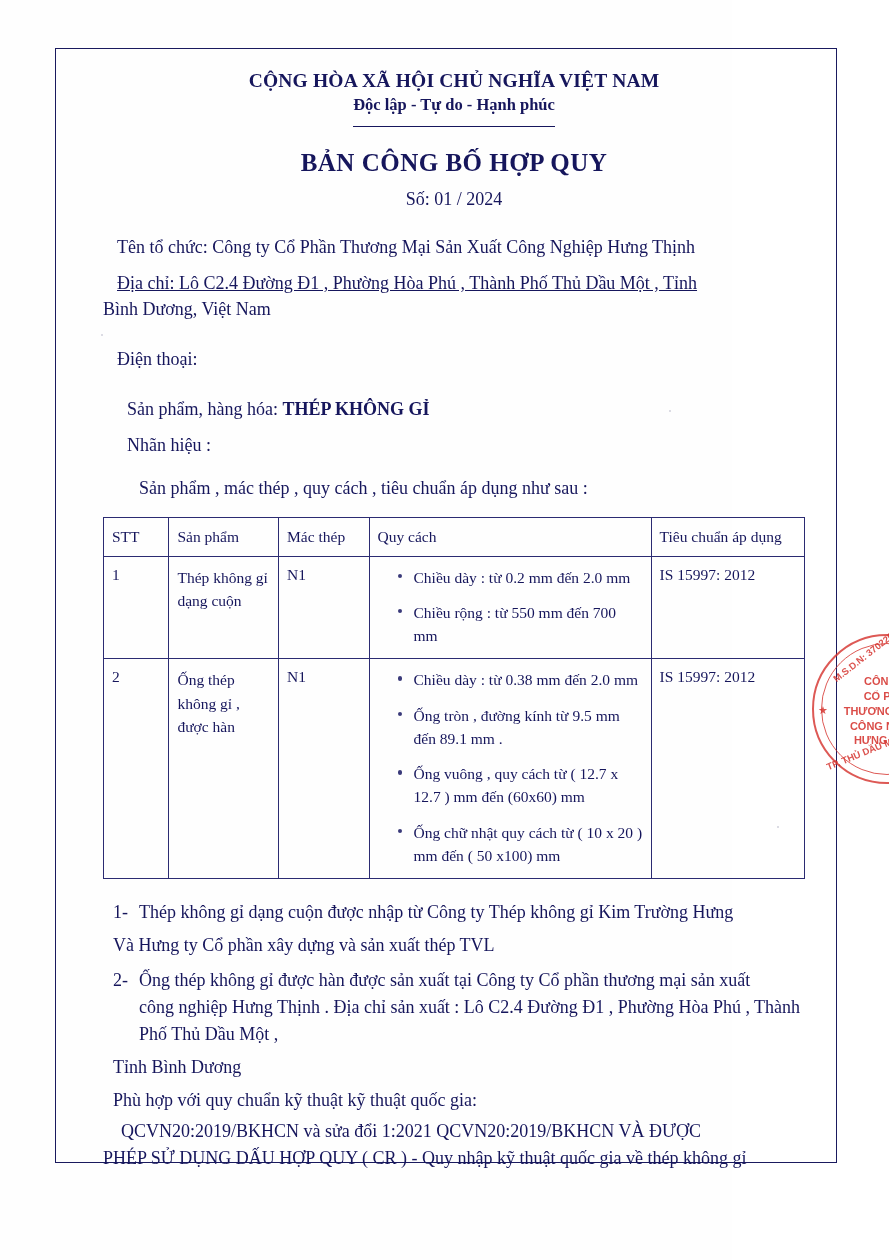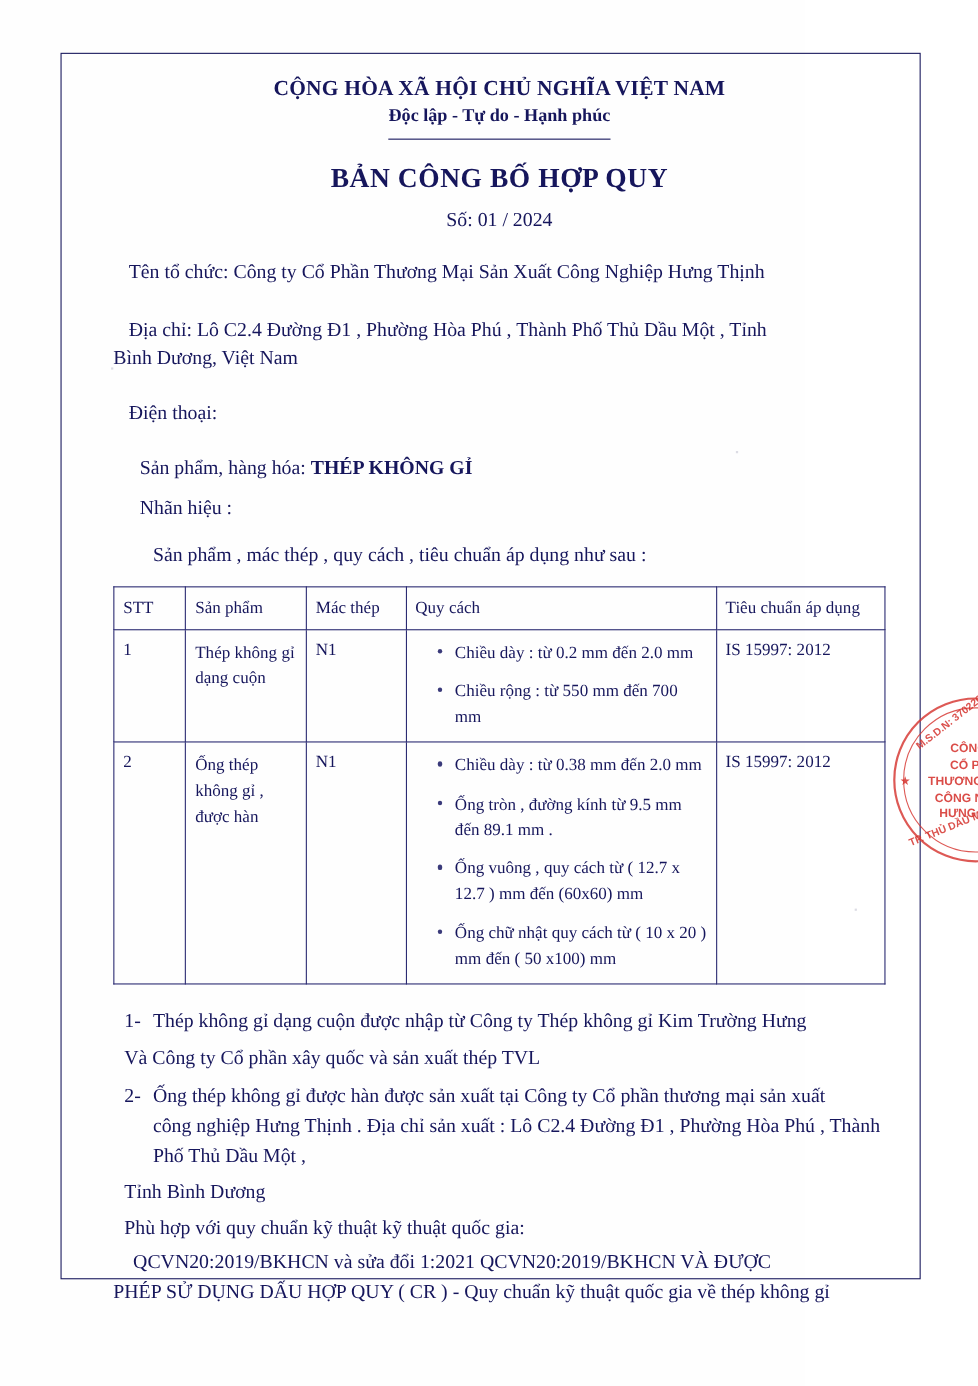--- a/index.html
+++ b/index.html
@@ -257,21 +257,21 @@
 
   <div class="content">
 
     <div class="natl-title">CỘNG HÒA XÃ HỘI CHỦ NGHĨA VIỆT NAM</div>
     <div class="natl-sub"><span class="underline-part">Độc lập - Tự do - Hạnh phúc</span></div>
 
     <div class="doc-title">BẢN CÔNG BỐ HỢP QUY</div>
     <div class="doc-number">Số: 01 / 2024</div>
 
     <div class="para indent">Tên tổ chức: Công ty Cổ Phần Thương Mại Sản Xuất Công Nghiệp Hưng Thịnh</div>
-    <div class="para indent" style="margin-top:26px;">Địa chỉ: Lô C2.4 Đường Đ1 , Phường Hòa Phú , Thành Phố Thủ Dầu Một , Tỉnh</div>
+    <div class="para indent" style="margin-top:10px;text-decoration:underline;">Địa chỉ: Lô C2.4 Đường Đ1 , Phường Hòa Phú , Thành Phố Thủ Dầu Một , Tỉnh</div>
     <div class="para" style="margin-top:0;">Bình Dương, Việt Nam</div>
     <div class="para indent">Điện thoại:</div>
 
     <div class="para indent2">
       <span>Sản phẩm, hàng hóa:</span>
       <span class="bold-inline">THÉP KHÔNG GỈ</span>
     </div>
     <div class="para indent2" style="margin-top:10px;">Nhãn hiệu :</div>
     <div class="para indent3" style="margin-top:16px;">Sản phẩm , mác thép , quy cách , tiêu chuẩn áp dụng như sau :</div>
 
@@ -313,34 +313,34 @@
           <td>IS 15997: 2012</td>
         </tr>
       </tbody>
     </table>
 
     <div class="notes">
       <div class="note-item">
         <div class="note-num">1-</div>
         <div class="note-text">Thép không gỉ dạng cuộn được nhập từ Công ty Thép không gỉ Kim Trường Hưng</div>
       </div>
-      <div class="note-plain">Và Công ty Cổ phần xây quốc và sản xuất thép TVL</div>
+      <div class="note-plain">Và Hưng ty Cổ phần xây dựng và sản xuất thép TVL</div>
 
       <div class="note-item" style="margin-top:8px;">
         <div class="note-num">2-</div>
         <div class="note-text">Ống thép không gỉ được hàn được sản xuất tại Công ty Cổ phần thương mại sản xuất</div>
       </div>
       <div class="note-cont">công nghiệp Hưng Thịnh . Địa chỉ sản xuất : Lô C2.4 Đường Đ1 , Phường Hòa Phú , Thành Phố Thủ Dầu Một ,</div>
     </div>
 
     <div class="final-block">
       <div class="note-plain">Tỉnh Bình Dương</div>
       <div class="note-plain">Phù hợp với quy chuẩn kỹ thuật kỹ thuật quốc gia:</div>
       <div class="final-line1" style="margin-top:4px;">QCVN20:2019/BKHCN và sửa đổi 1:2021  QCVN20:2019/BKHCN VÀ ĐƯỢC</div>
-      <div class="final-line2">PHÉP SỬ DỤNG DẤU HỢP QUY ( CR ) -  Quy chuẩn kỹ thuật quốc gia về thép không gỉ</div>
+      <div class="final-line2">PHÉP SỬ DỤNG DẤU HỢP QUY ( CR ) -  Quy nhập kỹ thuật quốc gia về thép không gỉ</div>
     </div>
 
   </div>
 
   <div class="stamp">
     <div class="stamp-ring"></div>
     <div class="stamp-ring inner"></div>
     <div class="stamp-arc top">M.S.D.N: 3702266</div>
     <div class="stamp-arc bottom">TP. THỦ DẦU MỘT</div>
     <div class="stamp-star">★</div>

